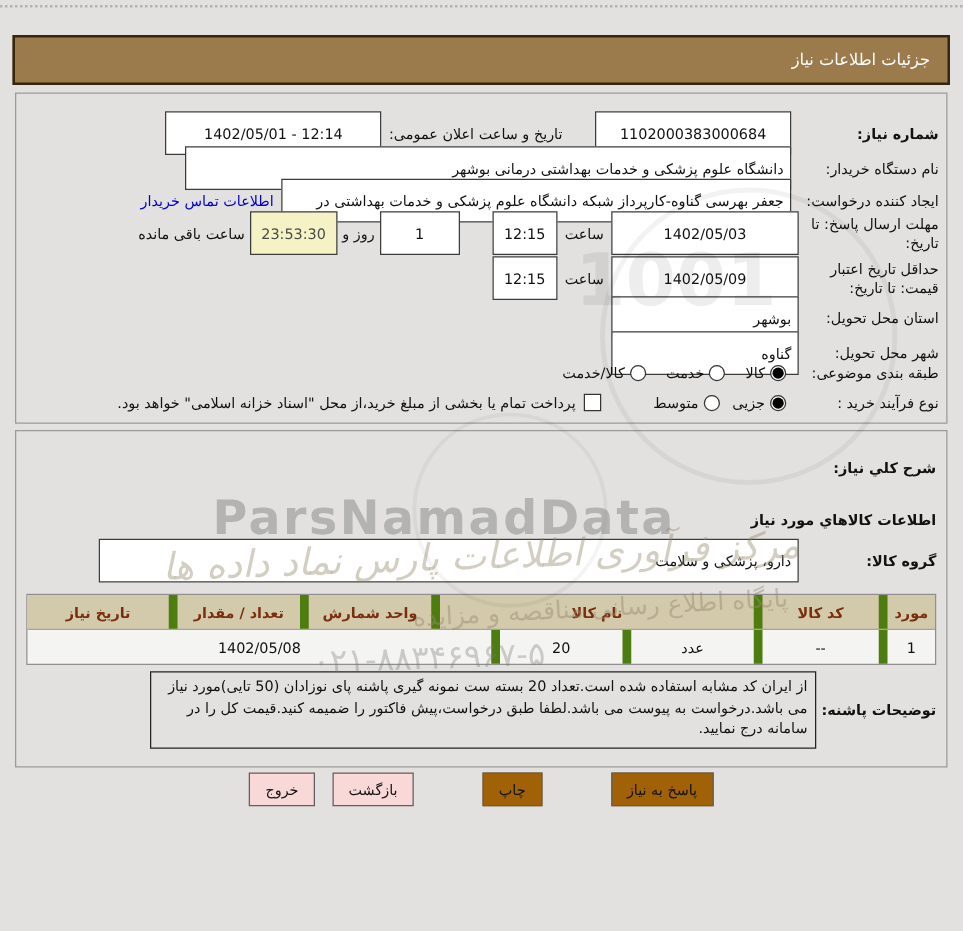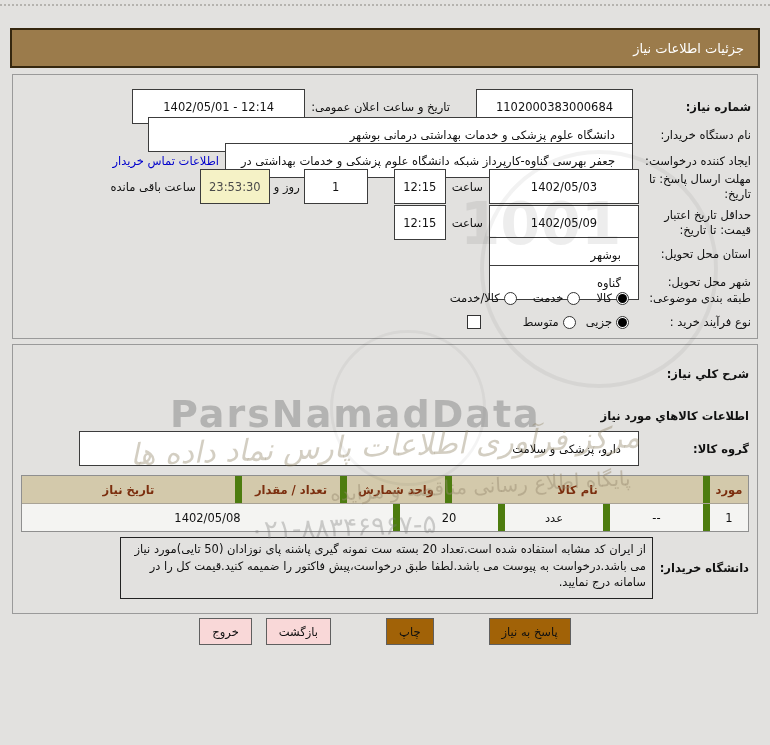--- a/index.html
+++ b/index.html
@@ -20,21 +20,21 @@
   
   .panel{position:absolute;right:12px;left:12px;border:1px solid #9a9a9a;background:transparent;}
   #panel1{top:74px;height:263px;}
   #panel2{top:344px;height:268px;}
   .row{position:absolute;right:6px;left:6px;display:flex;align-items:center;}
   .lbl{color:#111;}
   .b{font-weight:bold;}
   .wraplbl{width:112px;line-height:1.25;}
   .input{
     background:#fff;border:1px solid #3c3c3c;height:35px;box-sizing:border-box;
-    display:flex;align-items:center;padding:0 17px;font-size:11.5px;overflow:hidden;white-space:nowrap;
+    display:flex;align-items:center;padding:0 5px;font-size:11.5px;overflow:hidden;white-space:nowrap;
   }
   .num{direction:ltr;justify-content:center;}
   .cd{background:#f5f2c6;color:#4a4a4a;}
   .link{color:#0000cc;cursor:pointer;}
   .radio{width:11px;height:11px;border:1px solid #333;border-radius:50%;background:#fff;
     display:inline-block;position:relative;flex:none;}
   .radio.sel::after{content:"";position:absolute;inset:1px;border-radius:50%;background:#000;}
   .checkbox{width:12px;height:12px;border:1px solid #333;background:#fff;flex:none;display:inline-block;}
   .gap4{width:4px;flex:none;}.gap6{width:6px;flex:none;}.gap10{width:10px;flex:none;}
   .gap16{width:16px;flex:none;}.gap26{width:26px;flex:none;}
@@ -156,52 +156,54 @@
     <span class="gap4"></span>
     <span class="lbl">جزیی</span>
     <span class="gap10"></span>
     <span class="radio"></span>
     <span class="gap4"></span>
     <span class="lbl">متوسط</span>
     <span class="gap26"></span>
       <span class="gap16"></span>
     <span class="checkbox"></span>
     <span class="gap6"></span>
+    <span class="lbl">پرداخت تمام یا بخشی از مبلغ خرید،از محل "اسناد خزانه اسلامی" خواهد بود.</span>
   </div>
 </div>
 
 <div class="panel" id="panel2">
 
   <span class="lbl b" style="position:absolute;top:22px;right:8px;">شرح کلي نیاز:</span>
 
   <span class="lbl b" style="position:absolute;top:64px;right:8px;">اطلاعات کالاهاي مورد نیاز</span>
 
   <div class="row" style="top:86px;right:8px;">
     <span class="lbl b" style="width:110px;">گروه کالا:</span>
     <div class="input" style="width:560px;">دارو، پزشکی و سلامت</div>
   </div>
 
   <div class="tbl">
     <div class="trow head">
       <div class="tcell c0">مورد</div>
+      <div class="tcell c1">کد کالا</div>
       <div class="tcell c2">نام کالا</div>
       <div class="tcell c3">واحد شمارش</div>
       <div class="tcell c4">تعداد / مقدار</div>
       <div class="tcell c5">تاریخ نیاز</div>
     </div>
     <div class="trow">
       <div class="tcell c0 ltr">1</div>
       <div class="tcell c1 ltr">--</div>
       <div class="tcell c3">عدد</div>
       <div class="tcell c4 ltr">20</div>
       <div class="tcell c5 ltr">1402/05/08</div>
     </div>
   </div>
 
-  <span class="lbl b" style="position:absolute;top:216px;right:8px;">دانشگاه خریدار:</span>
+  <span class="lbl b" style="position:absolute;top:216px;right:8px;">توضیحات پاشنه:</span>
   <div class="descbox" style="top:192px;right:104px;width:533px;height:62px;text-align:right;">از ایران کد مشابه استفاده شده است.تعداد 20 بسته ست نمونه گیری پاشنه پای نوزادان (50 تایی)مورد نیاز می باشد.درخواست به پیوست می باشد.لطفا طبق درخواست،پیش فاکتور را ضمیمه کنید.قیمت کل را در سامانه درج نمایید.</div>
 </div>
 
 <div class="btnrow">
   <div class="btn green">پاسخ به نیاز</div>
   <div class="btn green">چاپ</div>
   <div class="btn red">بازگشت</div>
   <div class="btn red">خروج</div>
 </div>
 

